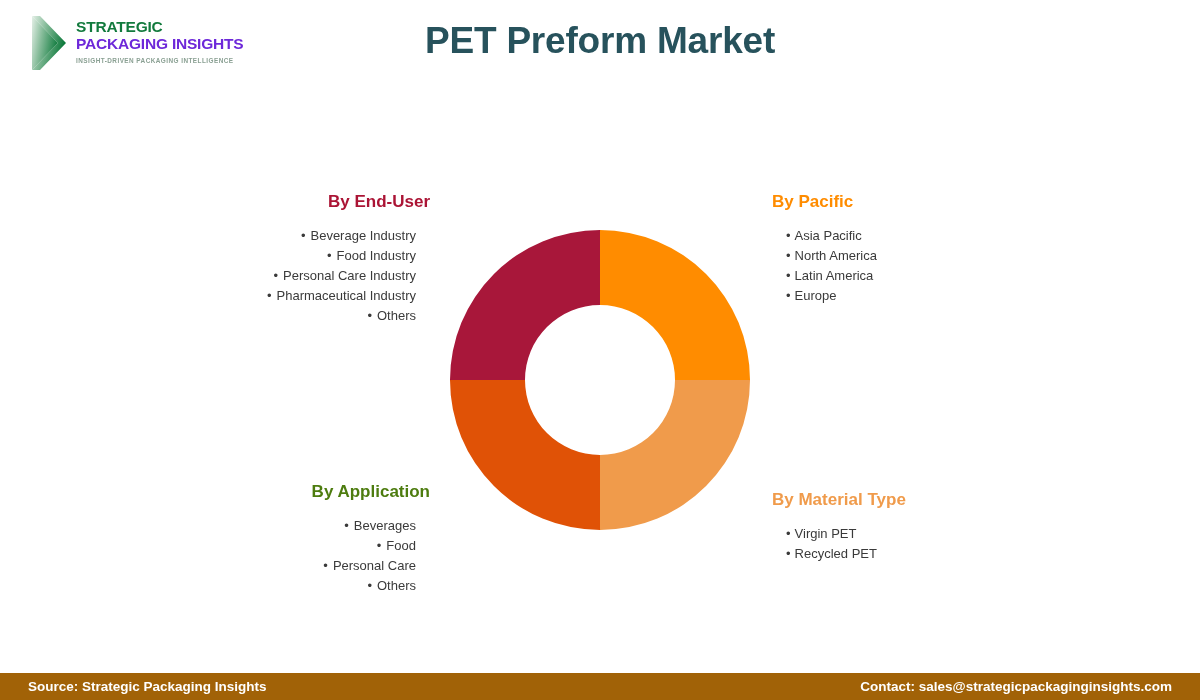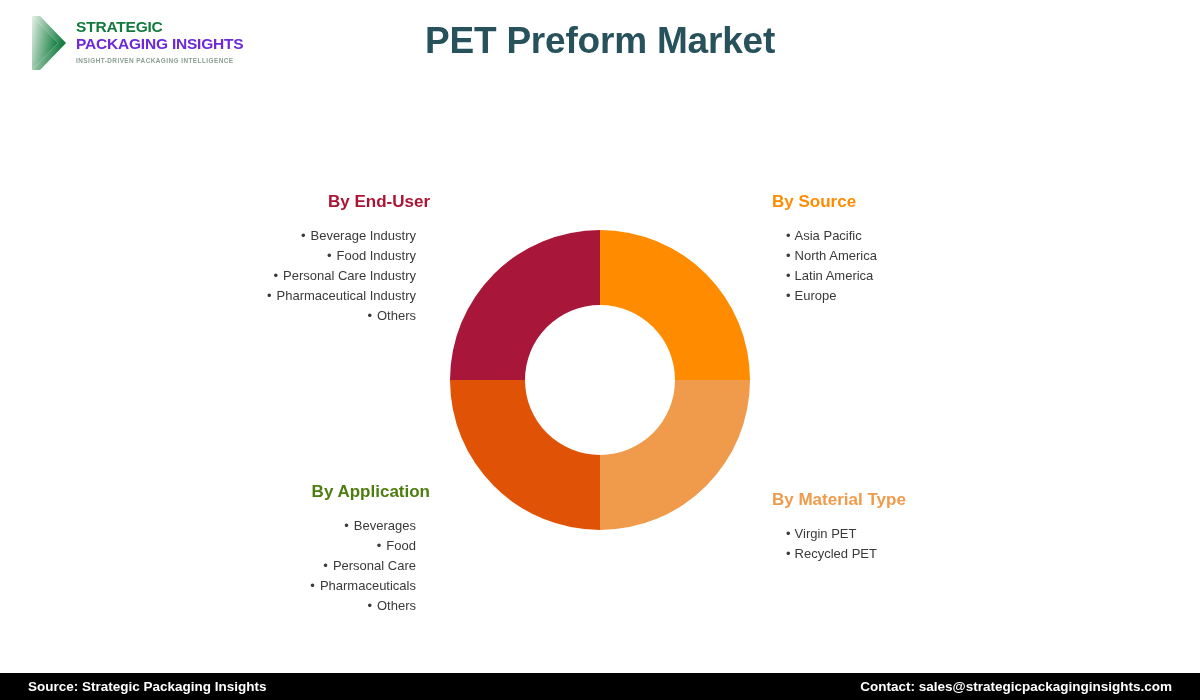--- a/index.html
+++ b/index.html
@@ -185,46 +185,45 @@
     <ul class="seg-list">
       <li><span class="bullet">•</span><span>Beverage Industry</span></li>
       <li><span class="bullet">•</span><span>Food Industry</span></li>
       <li><span class="bullet">•</span><span>Personal Care Industry</span></li>
       <li><span class="bullet">•</span><span>Pharmaceutical Industry</span></li>
       <li><span class="bullet">•</span><span>Others</span></li>
     </ul>
   </div>
 
   <div class="seg right" id="seg-region">
-    <div class="seg-title" style="color: rgb(255, 140, 0);">By Source</div>
+    <div class="seg-title" style="color: rgb(255, 140, 0);">By Pacific</div>
     <ul class="seg-list">
       <li><span class="bullet">•</span><span>Asia Pacific</span></li>
       <li><span class="bullet">•</span><span>North America</span></li>
       <li><span class="bullet">•</span><span>Latin America</span></li>
       <li><span class="bullet">•</span><span>Europe</span></li>
     </ul>
   </div>
 
   <div class="seg left" id="seg-application">
     <div class="seg-title" style="color: #4d7c0f;">By Application</div>
     <ul class="seg-list">
       <li><span class="bullet">•</span><span>Beverages</span></li>
       <li><span class="bullet">•</span><span>Food</span></li>
       <li><span class="bullet">•</span><span>Personal Care</span></li>
-      <li><span class="bullet">•</span><span>Pharmaceuticals</span></li>
       <li><span class="bullet">•</span><span>Others</span></li>
     </ul>
   </div>
 
   <div class="seg right" id="seg-material">
     <div class="seg-title" style="color: rgb(240, 155, 75);">By Material Type</div>
     <ul class="seg-list">
       <li><span class="bullet">•</span><span>Virgin PET</span></li>
       <li><span class="bullet">•</span><span>Recycled PET</span></li>
     </ul>
   </div>
 
-  <div class="footer" style="background: #000000; text-align: center;">
+  <div class="footer" style="background: #a16207; text-align: center;">
     <div class="footer-text">Source: Strategic Packaging Insights</div>
     <div class="footer-text">Contact: sales@strategicpackaginginsights.com</div>
   </div>
 
 </div>
 
 </body></html>

